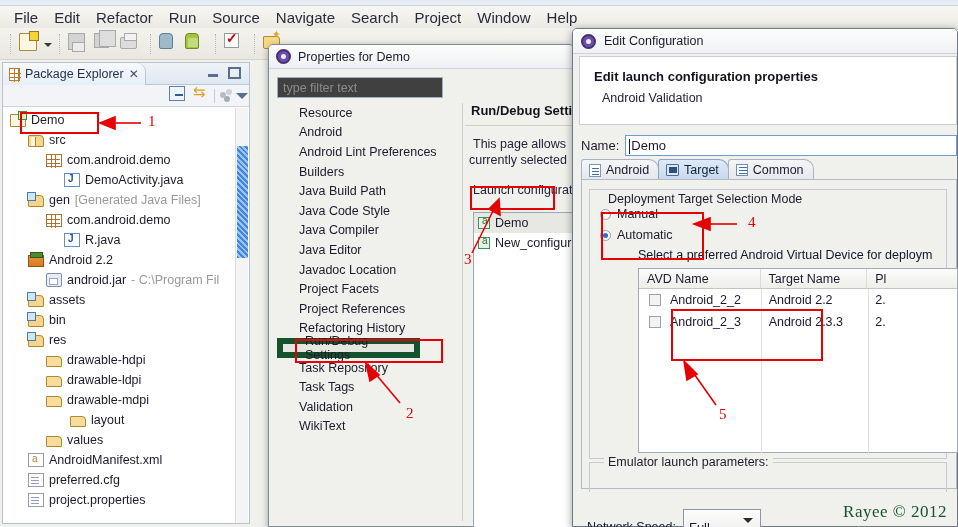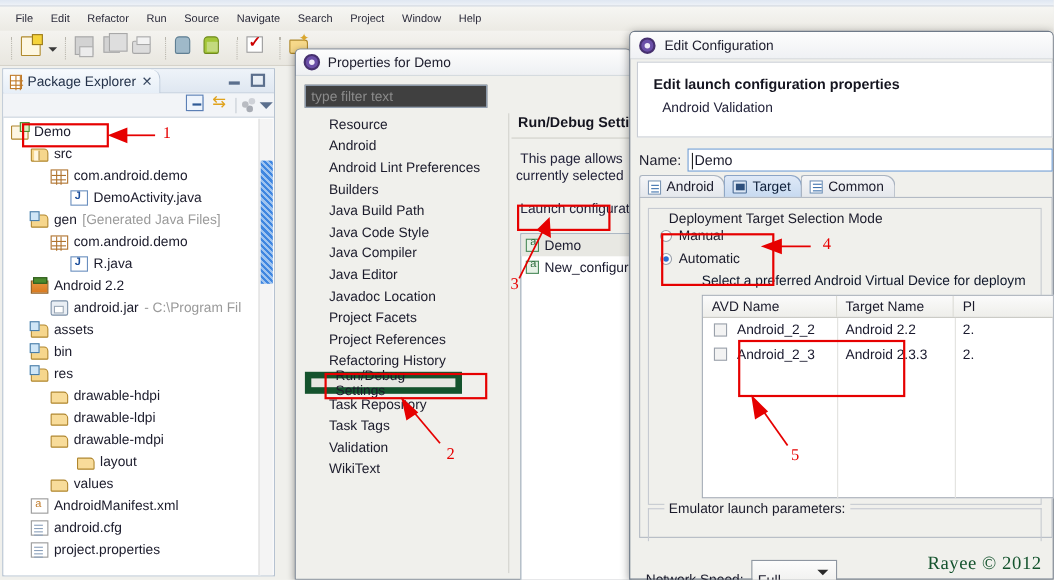--- a/index.html
+++ b/index.html
@@ -10,21 +10,21 @@
     font-size:12px; color:#1a1a2e;
     background:#f3f3f0;
     position:relative;
   }
   
   #eclipse { position:absolute; left:0; top:0; width:958px; height:527px; background:#f0f0ec; }
   #win-topstrip { position:absolute; left:0; top:0; width:958px; height:6px;
     background:linear-gradient(#dfe7f2,#eef2f7); border-bottom:1px solid #c9d2de; }
   #menubar { position:absolute; left:0; top:6px; width:958px; height:22px;
     background:linear-gradient(#f6f6f3,#eceae4); display:flex; align-items:center; padding-left:6px; }
-  .menu-item { padding:2px 8px; font-size:10px; color:#2a2a3a; white-space:nowrap; }
+  .menu-item { padding:2px 8px; font-size:15px; color:#2a2a3a; white-space:nowrap; }
   #toolbar { position:absolute; left:0; top:28px; width:958px; height:32px;
     background:linear-gradient(#f4f3ef,#e9e7e0); border-bottom:1px solid #d6d3ca;
     display:flex; align-items:center; padding-left:4px; }
   .tb-sep { width:1px; height:20px; margin:0 6px; border-left:1px dotted #b9b6ad; }
   .tb-btn { width:22px; height:22px; margin:0 2px; position:relative; }
   .tb-caret { width:10px; height:22px; position:relative; }
   .tb-caret:after { content:""; position:absolute; left:1px; top:10px;
     border-left:4px solid transparent; border-right:4px solid transparent; border-top:4px solid #3a3a3a; }
 
   
@@ -322,21 +322,21 @@
         <div class="trow" style="padding-left: 42px;">
           <span class="ti ti-folder"></span>
           <span class="tlabel">values</span>
         </div>
         <div class="trow" style="padding-left: 24px;">
           <span class="ti ti-xml"></span>
           <span class="tlabel">AndroidManifest.xml</span>
         </div>
         <div class="trow" style="padding-left: 24px;">
           <span class="ti ti-file"></span>
-          <span class="tlabel">android.cfg</span>
+          <span class="tlabel">preferred.cfg</span>
         </div>
         <div class="trow" style="padding-left: 24px;">
           <span class="ti ti-file"></span>
           <span class="tlabel">project.properties</span>
         </div>
       </div>
     <div id="pkg-vscroll">
       <div id="pkg-vthumb"></div>
     </div>
   </div>

